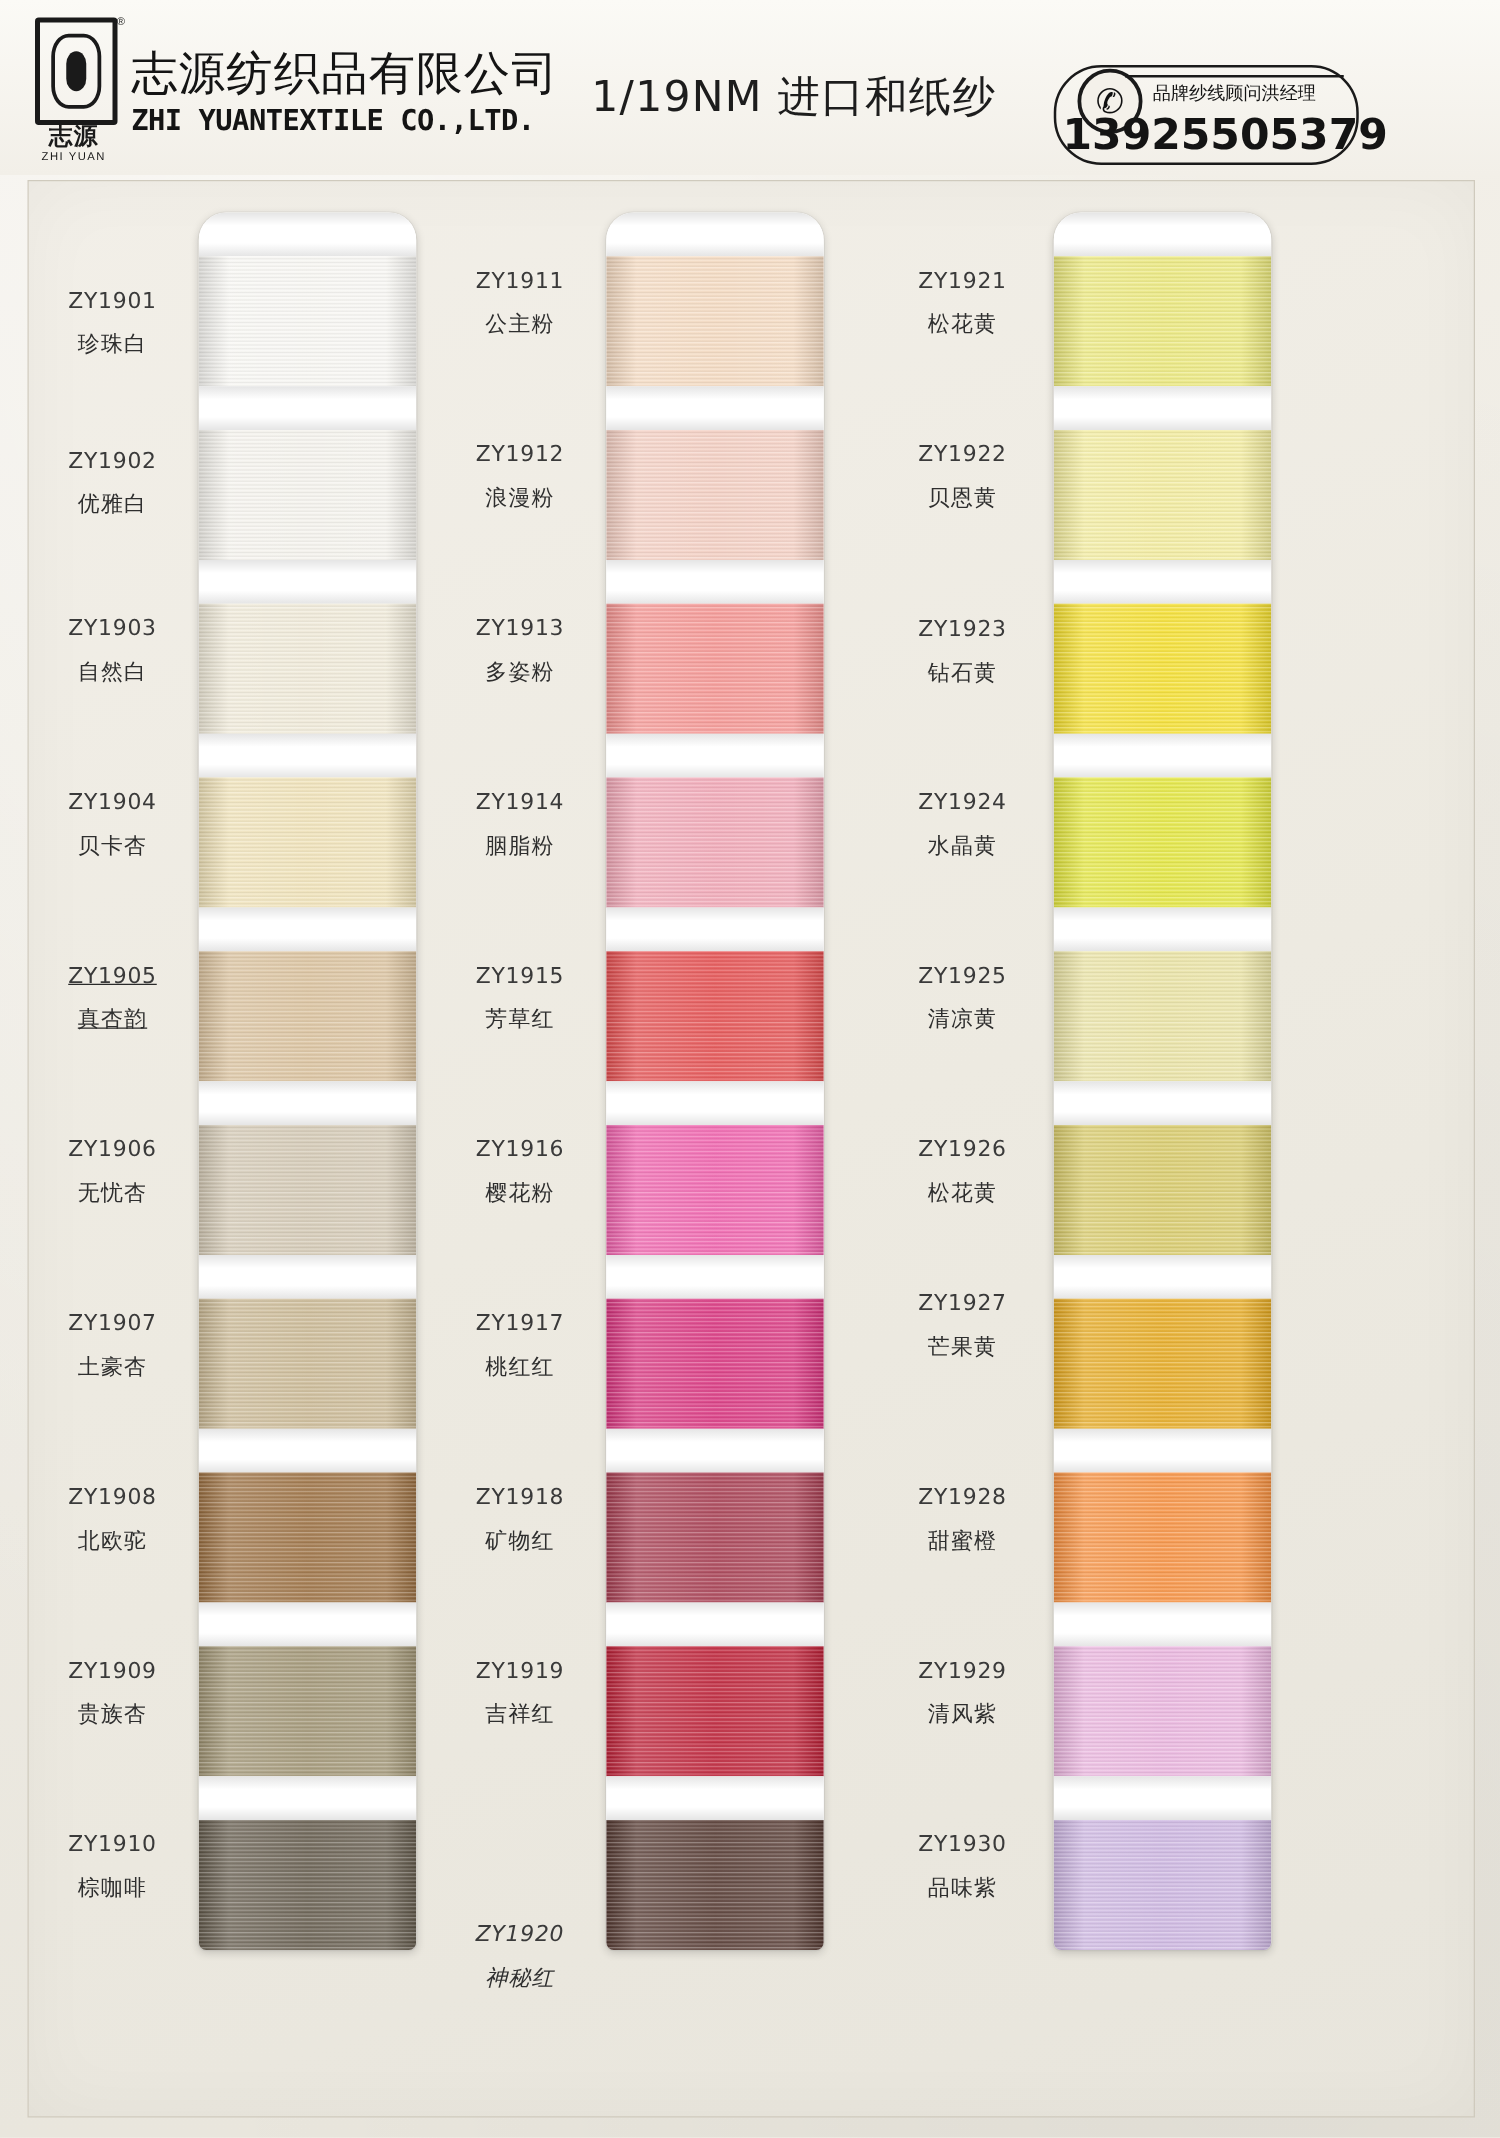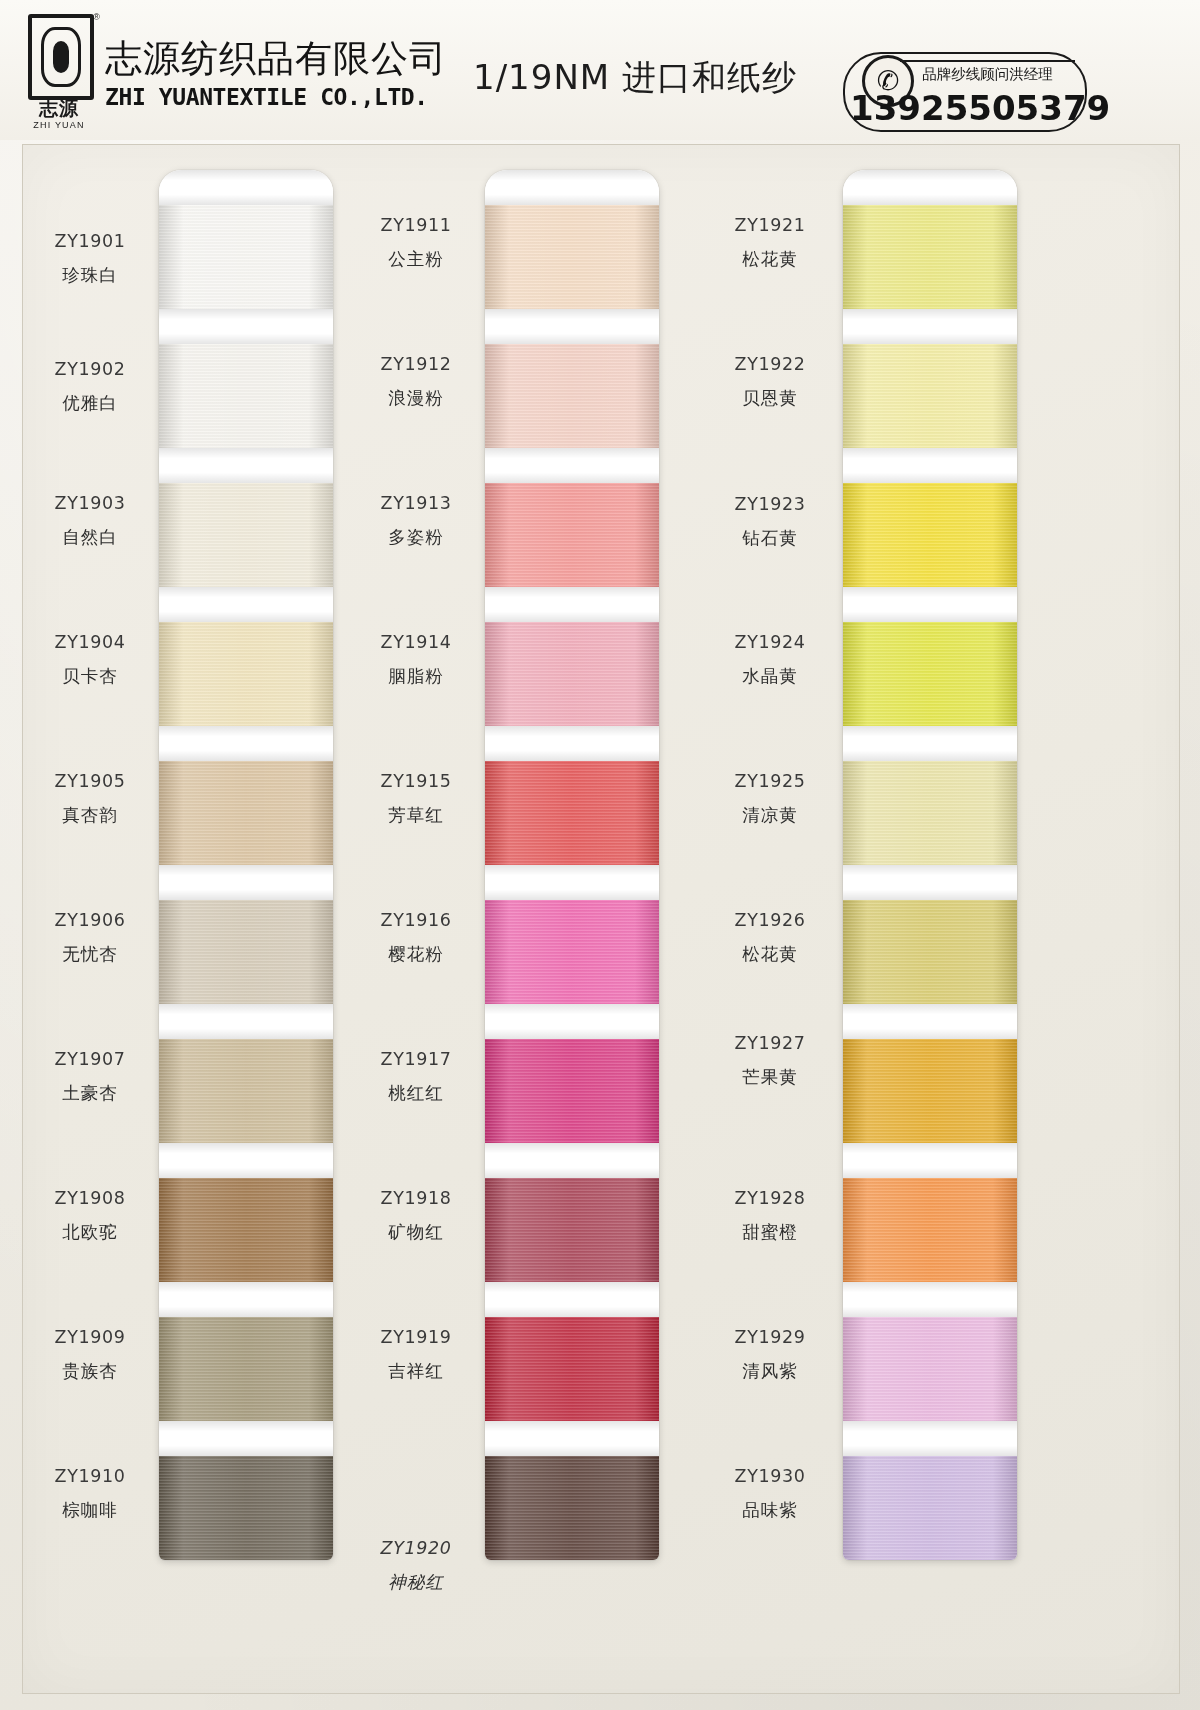--- a/index.html
+++ b/index.html
@@ -240,21 +240,21 @@
         <div class="name">优雅白</div>
       </div>
       <div class="label" style="top: 348px;">
         <div class="code">ZY1903</div>
         <div class="name">自然白</div>
       </div>
       <div class="label" style="top: 487px;">
         <div class="code">ZY1904</div>
         <div class="name">贝卡杏</div>
       </div>
-      <div class="label" style="top: 626px;">
+      <div class="label" style="top: 626px; text-decoration: underline;">
         <div class="code">ZY1905</div>
         <div class="name">真杏韵</div>
       </div>
       <div class="label" style="top: 765px;">
         <div class="code">ZY1906</div>
         <div class="name">无忧杏</div>
       </div>
       <div class="label" style="top: 904px;">
         <div class="code">ZY1907</div>
         <div class="name">土豪杏</div>

